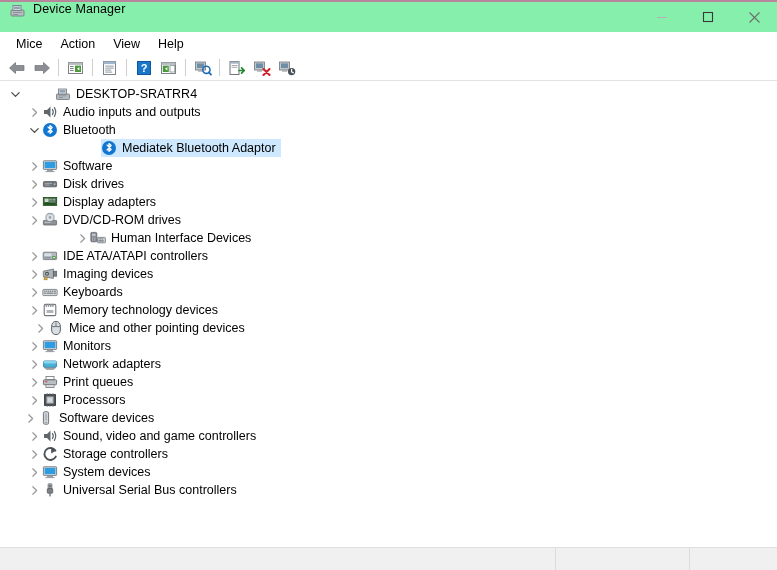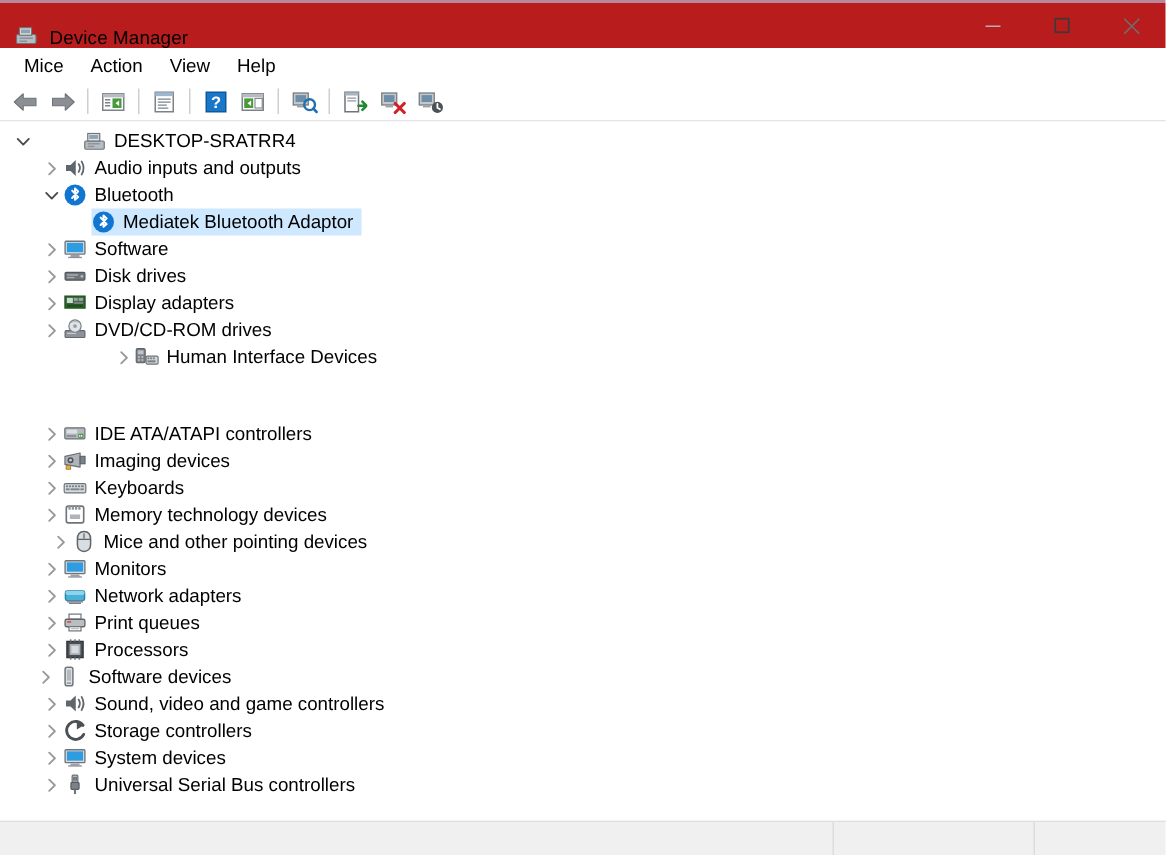--- a/index.html
+++ b/index.html
@@ -31,22 +31,22 @@
     width: 100%;
     background: #b9879c;
     flex: 0 0 auto;
   }
 
   
   .titlebar {
     flex: 0 0 auto;
     height: 30px;
     display: flex;
-    align-items: flex-end;
-    background: #b91c1c;
+    align-items: flex-start;
+    background: #86efac;
     position: relative;
   }
   .title-icon {
     margin-left: 9px;
     margin-right: 7px;
     width: 17px;
     height: 17px;
     flex: 0 0 auto;
     display: block;
   }
@@ -386,21 +386,21 @@
         <span class="sel-wrap">
           <span class="dev-icon">
             <svg width="16" height="16" viewBox="0 0 16 16">
               <circle cx="8" cy="8" r="7" fill="#1176d2"></circle>
               <path d="M6.1 5.1 L10.1 9.4 L8 11.2 L8 3.6 L10.1 5.6 L6.1 10 " fill="none" stroke="#ffffff" stroke-width="1.35" stroke-linejoin="round" stroke-linecap="round"></path>
             </svg>
           </span>
           <span class="tree-label">Bluetooth</span>
         </span>
       </div>
-      <div class="tree-row selected" style="padding-left: 45px;">
+      <div class="tree-row selected" style="padding-left: 45px; gap: 40px;">
         <span class="twisty"></span>
         <span class="sel-wrap" style="background: rgb(205, 232, 255);">
           <span class="dev-icon">
             <svg width="16" height="16" viewBox="0 0 16 16">
               <circle cx="8" cy="8" r="7" fill="#1176d2"></circle>
               <path d="M6.1 5.1 L10.1 9.4 L8 11.2 L8 3.6 L10.1 5.6 L6.1 10 " fill="none" stroke="#ffffff" stroke-width="1.35" stroke-linejoin="round" stroke-linecap="round"></path>
             </svg>
           </span>
           <span class="tree-label">Mediatek Bluetooth Adaptor</span>
         </span>
@@ -498,21 +498,21 @@
               <rect x="7.4" y="7.4" width="8" height="5.4" rx="0.8" fill="#d2d7db" stroke="#6f7479" stroke-width="0.8"></rect>
               <rect x="8.3" y="8.3" width="1.3" height="1.2" fill="#7c8288"></rect>
               <rect x="10.1" y="8.3" width="1.3" height="1.2" fill="#7c8288"></rect>
               <rect x="11.9" y="8.3" width="1.3" height="1.2" fill="#7c8288"></rect>
               <rect x="8.3" y="10.2" width="5.4" height="1.4" fill="#7c8288"></rect>
             </svg>
           </span>
           <span class="tree-label">Human Interface Devices</span>
         </span>
       </div>
-      <div class="tree-row" style="padding-left: 26px; margin-top: 33px;">
+      <div class="tree-row" style="padding-left: 26px;">
         <span class="twisty">
           <svg width="11" height="11" viewBox="0 0 11 11">
             <path d="M3.8 1.8 L7.6 5.5 L3.8 9.2" fill="none" stroke="#9a9a9a" stroke-width="1.25" stroke-linecap="round" stroke-linejoin="round"></path>
           </svg>
         </span>
         <span class="sel-wrap">
           <span class="dev-icon">
             <svg width="16" height="16" viewBox="0 0 16 16">
               <rect x="1.2" y="4.2" width="13.4" height="7.4" rx="0.8" fill="#b4bac0" stroke="#6b7075" stroke-width="0.8"></rect>
               <rect x="2.4" y="5.4" width="7" height="2.6" fill="#dbe0e4"></rect>

